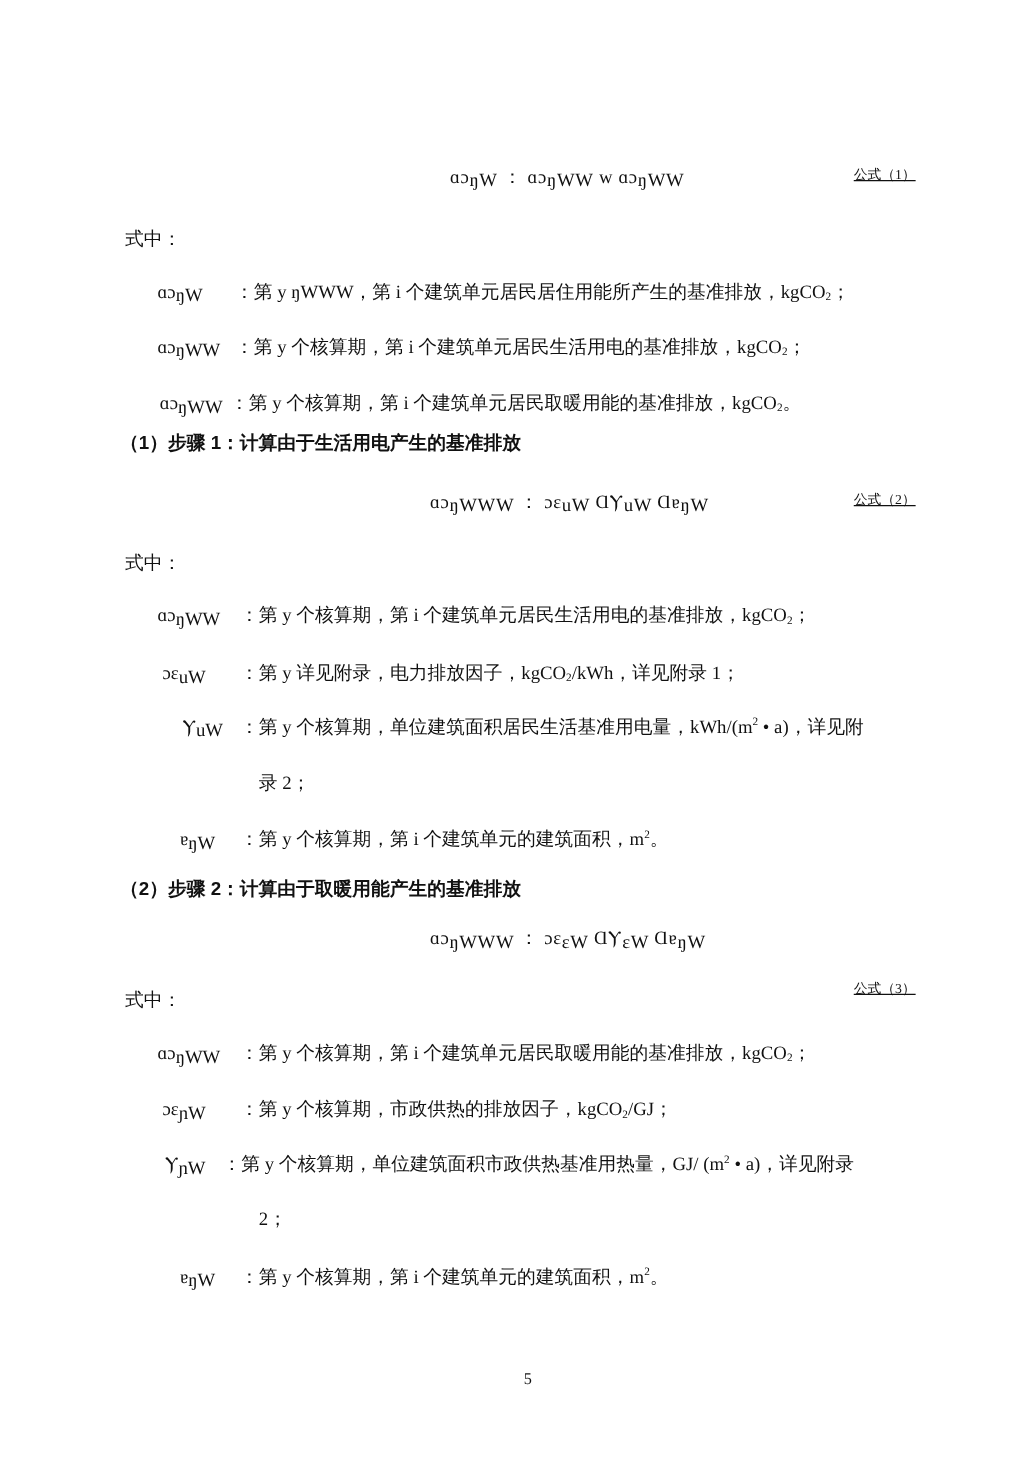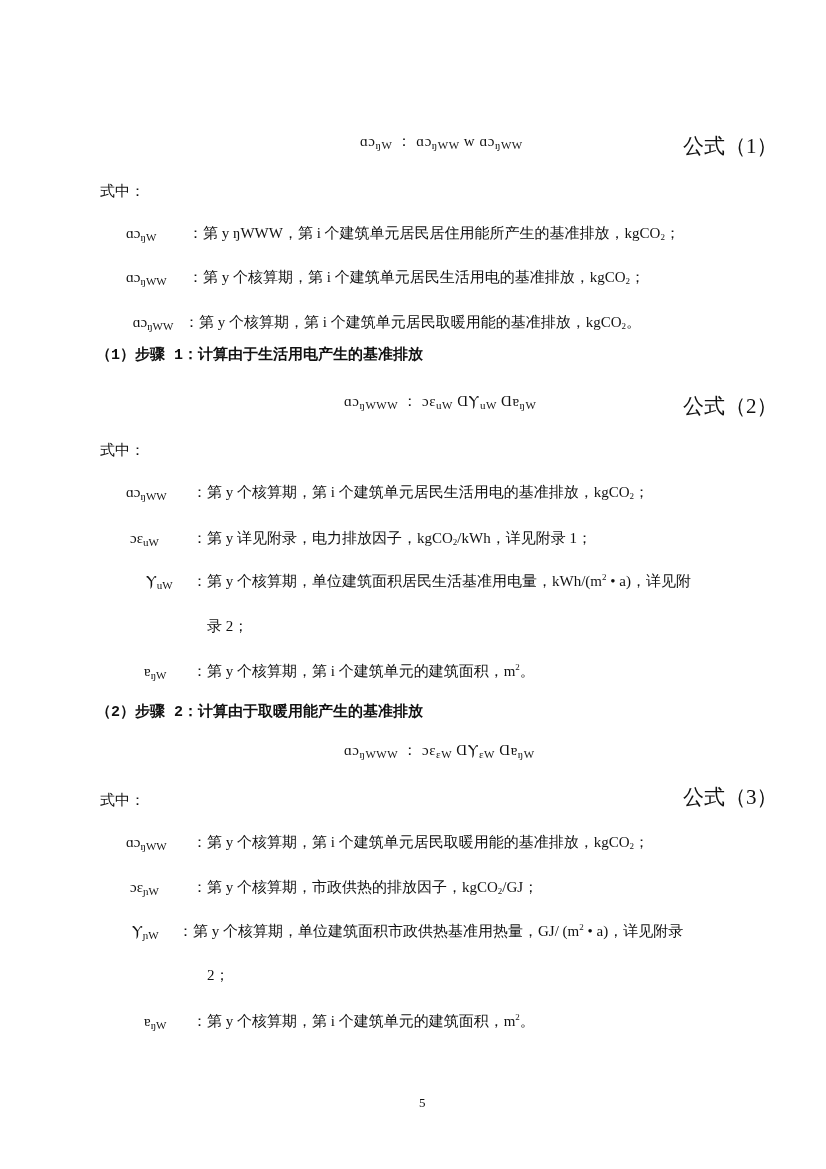--- a/index.html
+++ b/index.html
@@ -1,25 +1,25 @@
 <!DOCTYPE html>
 <html><head>
 <meta charset="utf-8">
 <style>
   html, body { margin: 0; padding: 0; background: #ffffff; }
   body { width: 826px; height: 1169px; position: relative; overflow: hidden;
          font-family: "Liberation Serif", "DejaVu Serif", serif; color: #111; }
   .abs { position: absolute; white-space: nowrap; }
   .formula { font-family: "Liberation Serif", serif; font-size: 15px; letter-spacing: 0.5px; }
-  .formula-no { font-size: 21px; }
+  .formula-no { font-size: 11px; text-decoration: underline; }
   .label { font-size: 15px; }
   .sym { font-family: "Liberation Serif", serif; font-size: 15px; }
-  .sym sub, .formula sub { font-size: 11px; vertical-align: -3px; }
+  .sym sub, .formula sub { font-size: 15px; vertical-align: -3px; }
   .def { font-size: 15px; }
-  .heading { font-family: Liberation Mono, monospace; font-weight: bold; font-size: 15px; }
+  .heading { font-family: Liberation Sans, sans-serif; font-weight: bold; font-size: 15px; }
   .pagenum { font-size: 13px; }
   sub.chem, sup.chem { font-size: 9px; }
   sub.chem { vertical-align: -2px; }
   sup.chem { vertical-align: 6px; }
 </style>
 </head>
 <body>
 
 <div class="abs formula" style="left:360px; top:132px;">
   <span>ɑɔ</span><sub>ŋW</sub>

